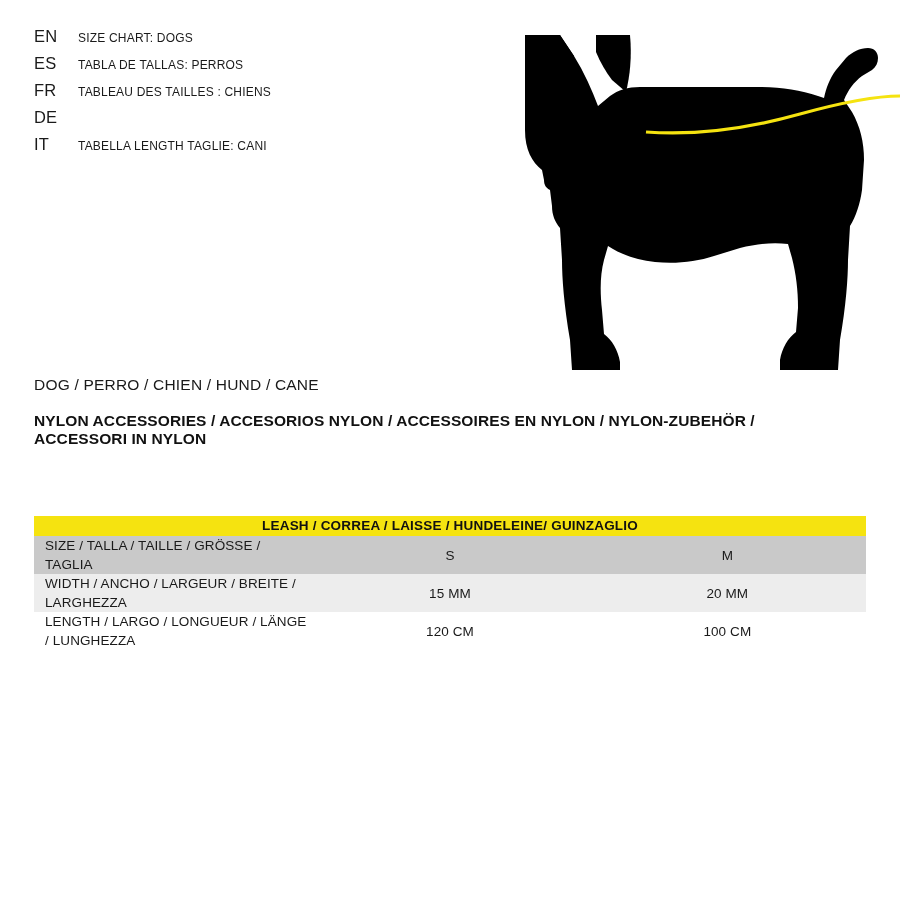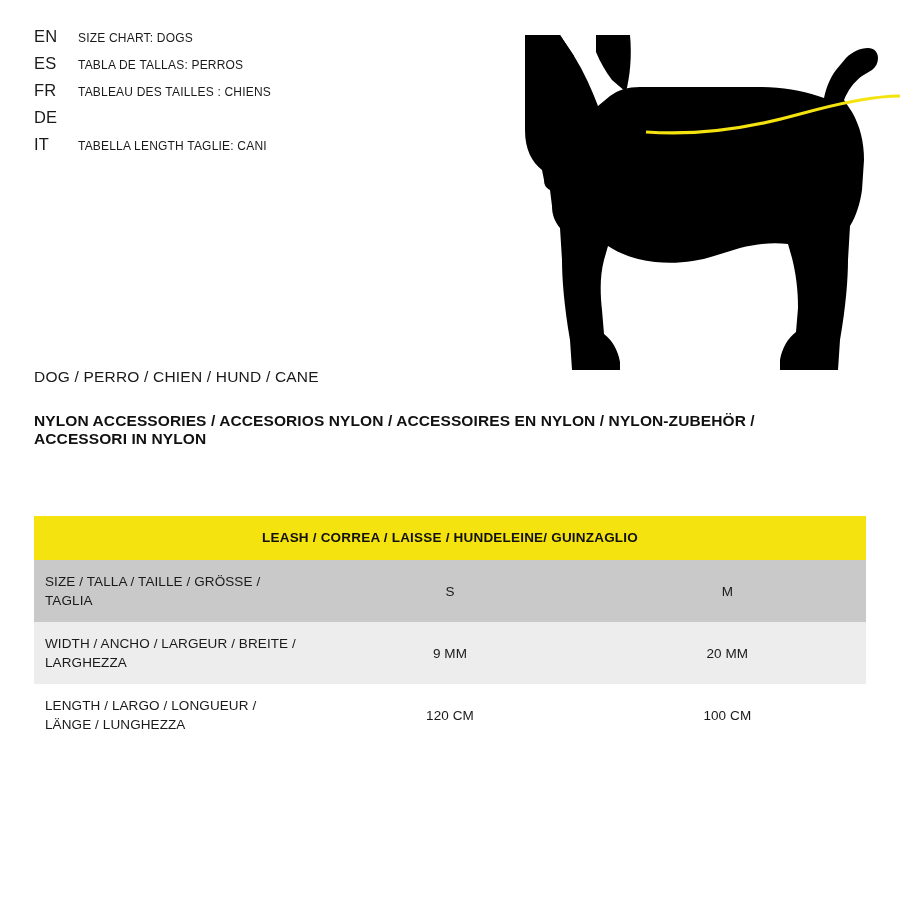--- a/index.html
+++ b/index.html
@@ -52,21 +52,21 @@
     left: 500px;
     top: 10px;
     width: 400px;
     height: 390px;
   }
 
   
   .caption-species {
     position: absolute;
     left: 34px;
-    top: 368px;
+    top: 376px;
     font-size: 15.5px;
     letter-spacing: 0.2px;
     color: #1a1a1a;
   }
   .caption-accessories {
     position: absolute;
     left: 34px;
     top: 412px;
     font-size: 15.5px;
     font-weight: bold;
@@ -81,21 +81,21 @@
     top: 516px;
     width: 832px;
   }
   table.size-table {
     border-collapse: collapse;
     width: 832px;
     table-layout: fixed;
   }
   table.size-table td,
   table.size-table th {
-    padding: 12px;
+    padding: 0;
     margin: 8px;
   }
   .table-title {
     background: #f5e310;
     color: #111111;
     font-size: 13.5px;
     font-weight: bold;
     text-align: center;
     letter-spacing: 0.2px;
     height: 20px;
@@ -236,21 +236,21 @@
           <tr>
         <td class="table-title" colspan="3">LEASH / CORREA / LAISSE / HUNDELEINE/ GUINZAGLIO</td>
       </tr>
       <tr class="row-head">
         <td class="col-label">SIZE / TALLA / TAILLE / GRÖSSE / TAGLIA</td>
         <td class="col-val">S</td>
         <td class="col-val">M</td>
       </tr>
       <tr class="row-alt">
         <td class="col-label">WIDTH / ANCHO / LARGEUR / BREITE / LARGHEZZA</td>
-        <td class="col-val">9 MM</td>
+        <td class="col-val">15 MM</td>
         <td class="col-val">20 MM</td>
       </tr>
       <tr class="row-plain">
         <td class="col-label">LENGTH / LARGO / LONGUEUR / LÄNGE / LUNGHEZZA</td>
         <td class="col-val">120 CM</td>
         <td class="col-val">100 CM</td>
       </tr>
     </tbody>
       </table>
   </div>

